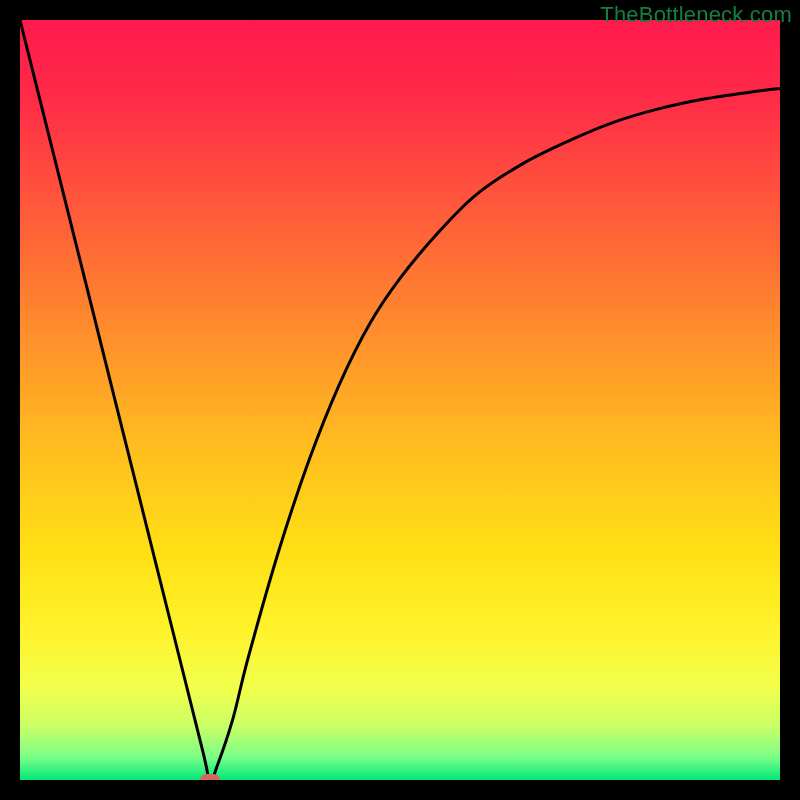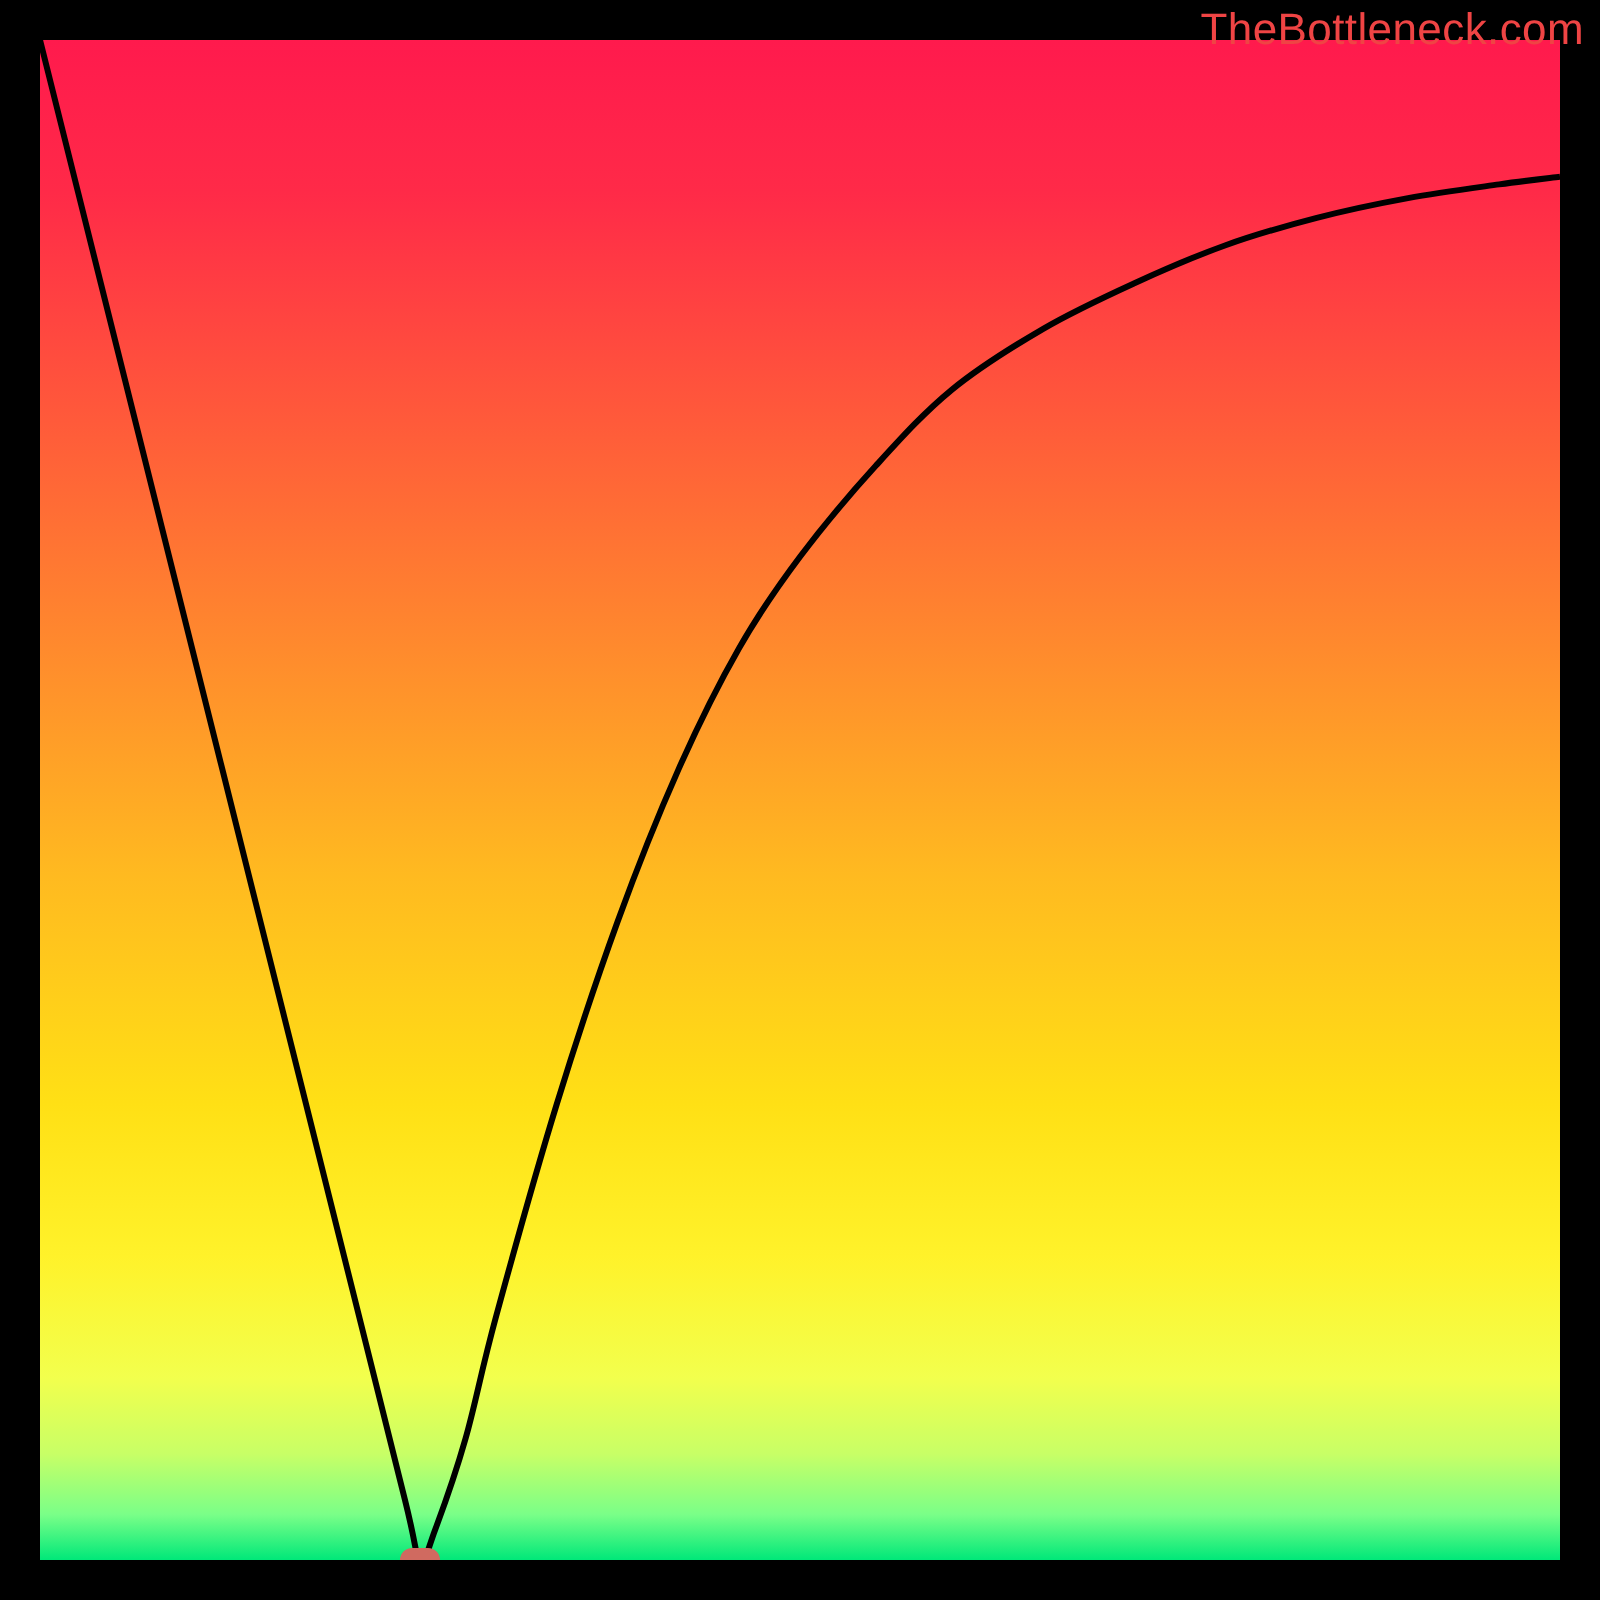--- a/index.html
+++ b/index.html
@@ -44,21 +44,21 @@
     width: 20px;
     height: 12px;
     border-radius: 6px;
     background: #d06a60;
     transform: translate(-50%, -50%);
   }
   .watermark {
     position: absolute;
     top: 2px;
     right: 8px;
-    color: #ef4444;
+    color: #15803d;
     font-size: 22px;
     font-weight: 500;
     letter-spacing: 0.2px;
     user-select: none;
   }
 </style>
 </head>
 <body>
 
 <div class="frame">

